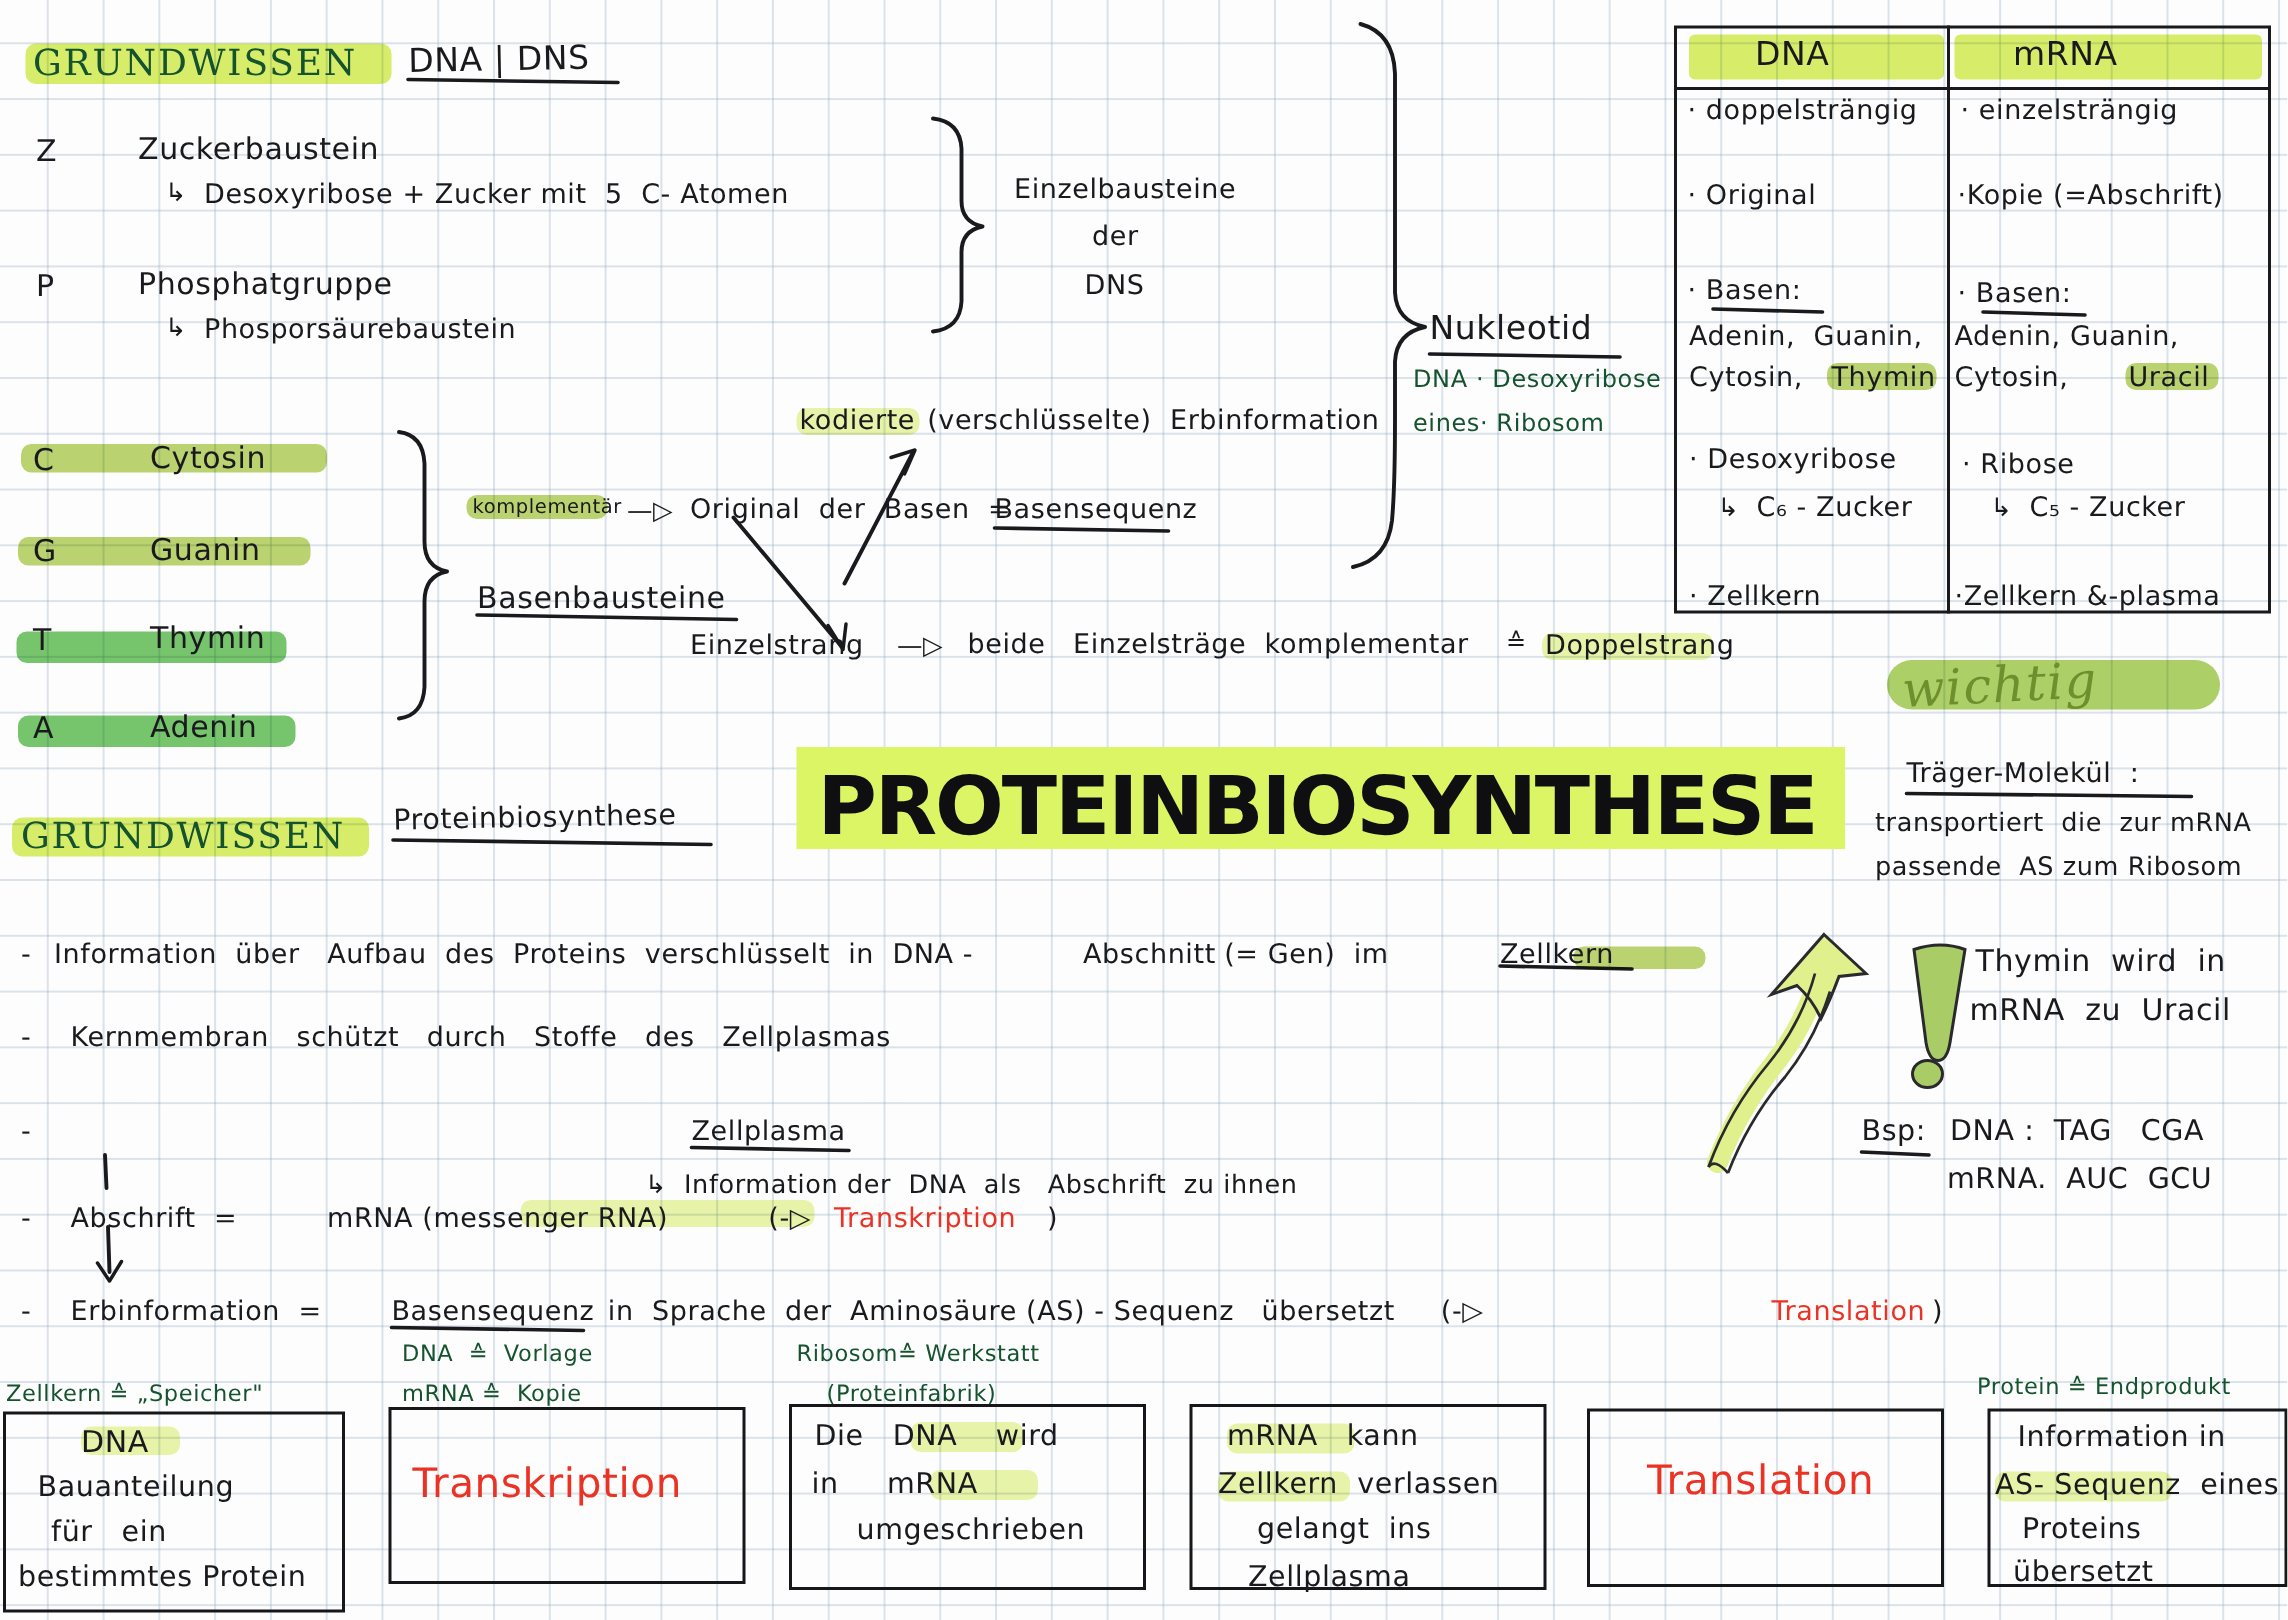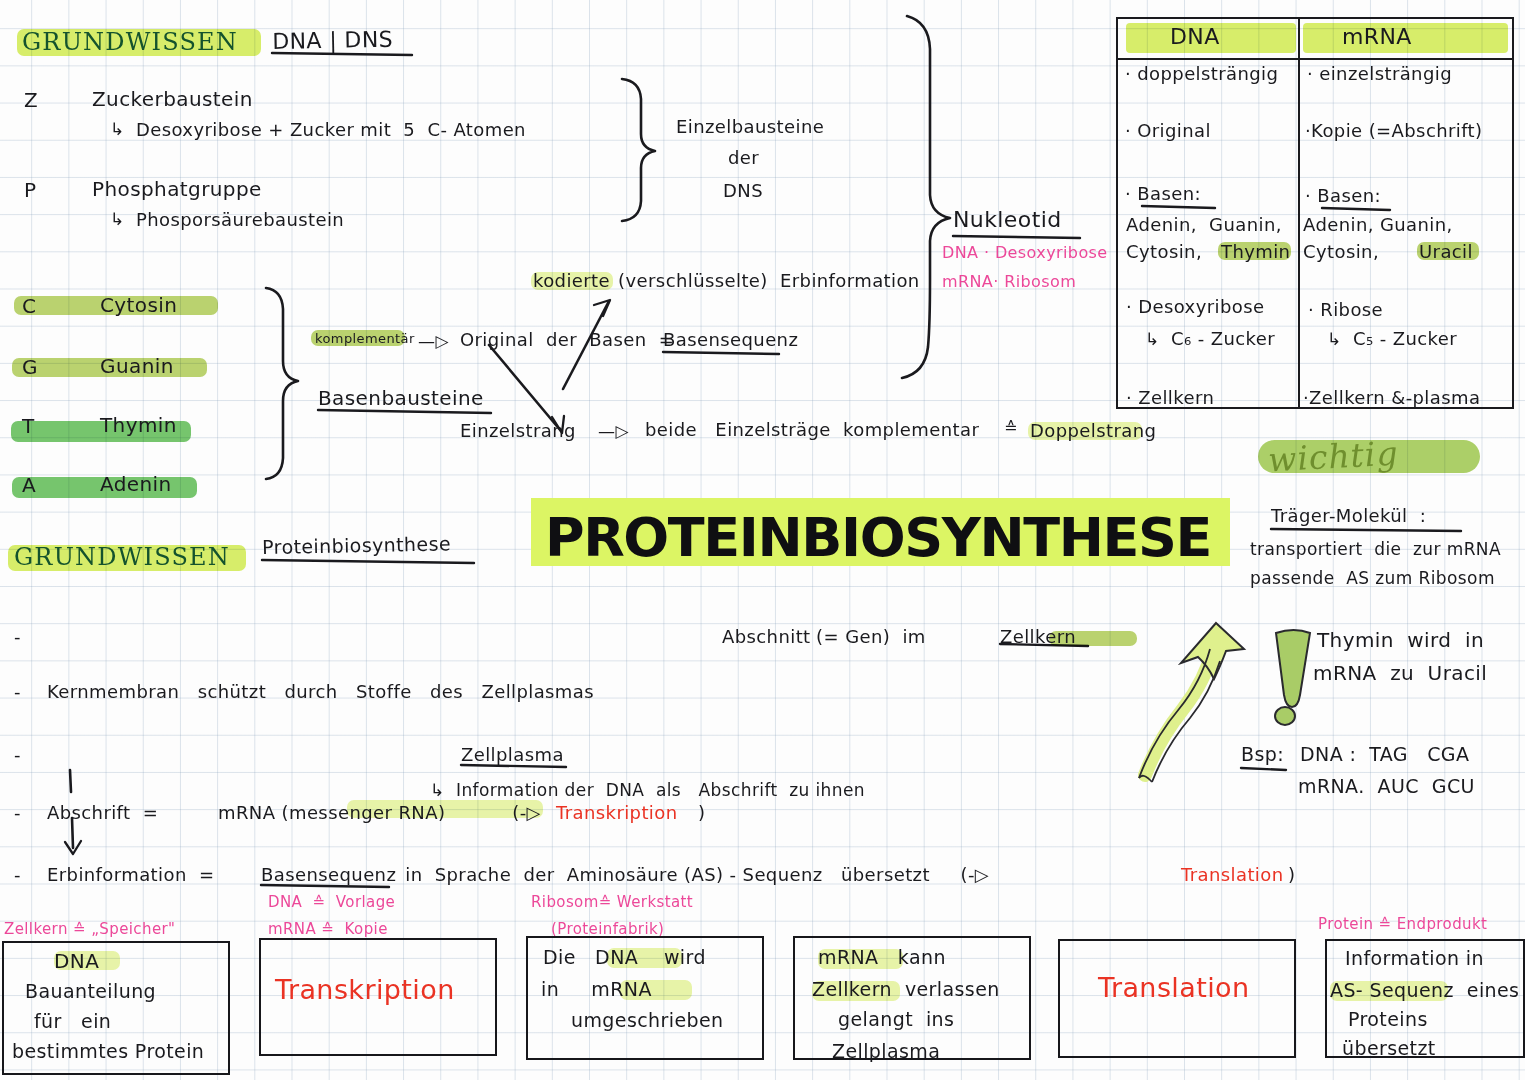--- a/index.html
+++ b/index.html
@@ -35,21 +35,21 @@
   }
   .hw.s13{font-size:13px}
   .hw.s15{font-size:15px}
   .hw.s16{font-size:16px}
   .hw.s17{font-size:17px}
   .hw.s18{font-size:18px}
   .hw.s19{font-size:19px}
   .hw.s20{font-size:20px}
   .hw.s22{font-size:22px}
   .tilt{transform:rotate(-1.1deg)}
-  .grey{color:#ec4899}
+  .grey{color:#14532d}
   .red{color:#ea3324}
 
   
   .hl{
     position:absolute;border-radius:7px;
     mix-blend-mode:multiply;
     pointer-events:none;
   }
   .hl.lime{background:#d9ef6b}
   .hl.olive{background:#bcd470}
@@ -231,21 +231,21 @@
   <div class="hw s18" style="left:663px;top:329px">Basensequenz</div>
 
   <div class="hw s18" style="left:460px;top:420px">Einzelstrang</div>
   <div class="hw s17" style="left:598px;top:421px">—▷</div>
   <div class="hw s18" style="left:645px;top:419px">beide   Einzelsträge  komplementar</div>
   <div class="hw s16" style="left:1004px;top:418px">≙</div>
   <div class="hw s18" style="left:1030px;top:420px">Doppelstrang</div>
 
   <div class="hw s22" style="left:953px;top:207px">Nukleotid</div>
   <div class="hw s16 grey" style="left:942px;top:243px">DNA · Desoxyribose</div>
-  <div class="hw s16 grey" style="left:942px;top:272px">mRNA· Ribosom</div>
+  <div class="hw s16 grey" style="left:942px;top:272px">eines· Ribosom</div>
 
   <div id="cmp-table"></div>
   <div id="cmp-divider"></div>
   <div id="cmp-headline"></div>
   <div class="hdr-hl" style="left:1126px;width:170px"></div>
   <div class="hdr-hl" style="left:1303px;width:205px"></div>
   <div class="hw s22" style="left:1170px;top:24px">DNA</div>
   <div class="hw s22" style="left:1342px;top:24px">mRNA</div>
 
   <div class="hw s18" style="left:1125px;top:63px">· doppelsträngig</div>
@@ -285,20 +285,21 @@
   <div class="hw s19" style="left:1300px;top:743px">DNA :  TAG   CGA</div>
   <div class="hw s19" style="left:1298px;top:775px">mRNA.  AUC  GCU</div>
 
   <div id="title-band"></div>
   <div id="title-text">PROTEINBIOSYNTHESE</div>
 
   <div class="stamp" style="left:14px;top:543px">GRUNDWISSEN</div>
   <div class="hw s19 tilt" style="left:262px;top:536px">Proteinbiosynthese</div>
 
   <div class="hw s18" style="left:14px;top:626px">-</div>
+  <div class="hw s18" style="left:36px;top:626px">Information  über   Aufbau  des  Proteins  verschlüsselt  in  DNA -</div>
   <div class="hw s18" style="left:722px;top:626px">Abschnitt</div>
   <div class="hw s18" style="left:810px;top:626px"> (= Gen)  im  </div>
   <div class="hw s18" style="left:1000px;top:626px">Zellkern</div>
 
   <div class="hw s18" style="left:14px;top:681px">-</div>
   <div class="hw s18" style="left:47px;top:681px">Kernmembran   schützt   durch   Stoffe   des   Zellplasmas</div>
 
   <div class="hw s18" style="left:14px;top:744px">-</div>
   <div class="hw s18" style="left:461px;top:744px">Zellplasma</div>
   <div class="hw s17" style="left:430px;top:780px">↳</div>

